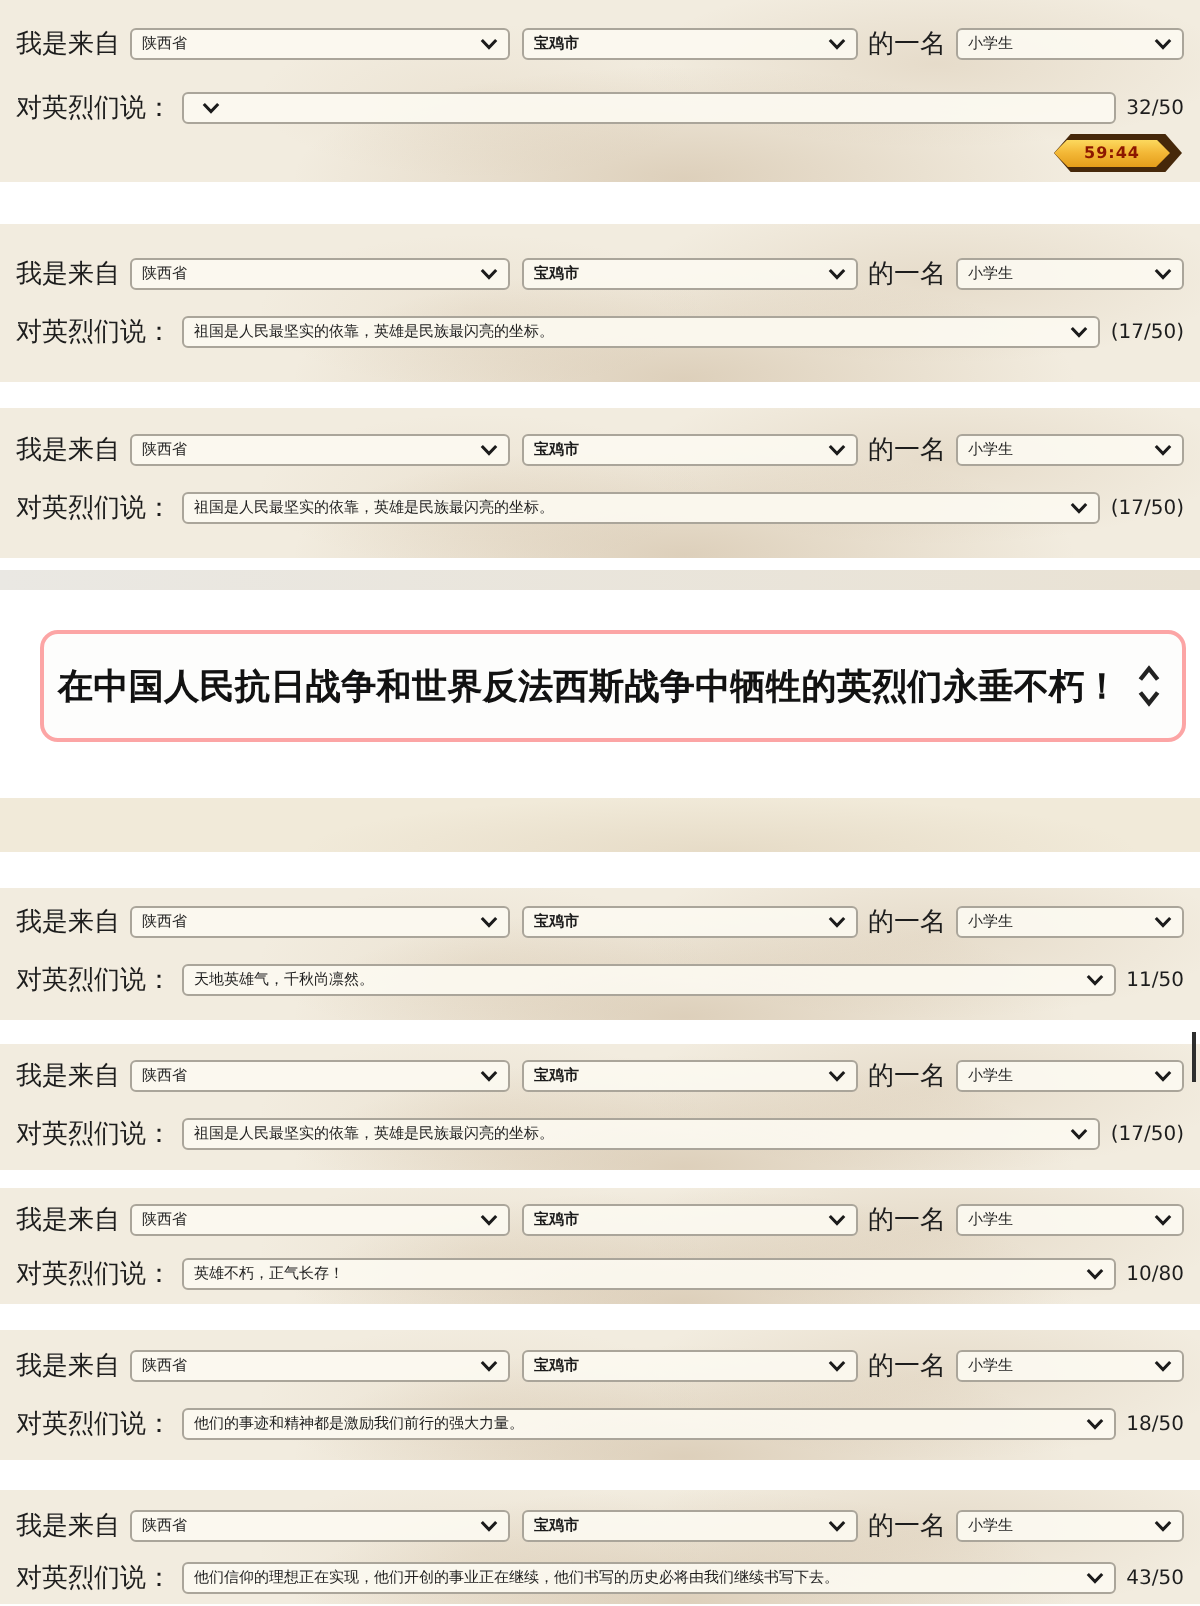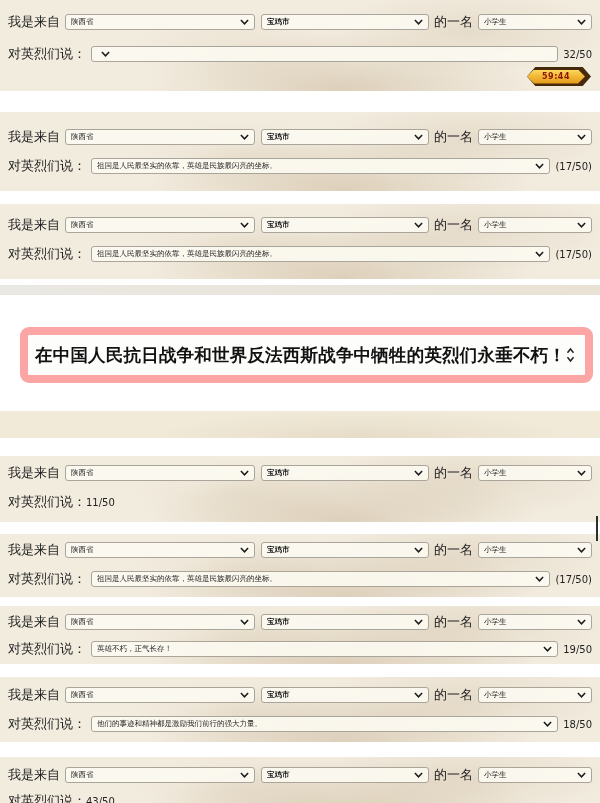--- a/index.html
+++ b/index.html
@@ -57,22 +57,22 @@
     clip-path:polygon(0 50%,12% 0,88% 0,100% 50%,88% 100%,12% 100%);
     background:linear-gradient(180deg,#fcd95e 0%,#f3b837 45%,#e39b18 100%);
     display:flex;align-items:center;justify-content:center;
   }
   .timer-text{font-size:8px;font-weight:bold;color:#8c1600;letter-spacing:0.5px;}
 
   
   .banner-strip-top{height:10px;background:linear-gradient(90deg,#eae8e3,#e9e2d4);}
   .banner-white{background:#ffffff;padding:20px 0 28px 0;}
   .banner-box{
-    box-sizing:border-box;margin:12px 7px 0 20px;height:56px;
-    border:8px solid #fca5a5;border-radius:9px;background:#fdfdfc;
+    box-sizing:border-box;margin:0 7px 0 20px;height:56px;
+    border:2px solid #fca5a5;border-radius:9px;background:#fdfdfc;
     display:flex;align-items:center;justify-content:space-between;
     padding:0 10px 0 7px;
   }
   .banner-text{font-size:17.5px;font-weight:bold;color:#121212;white-space:nowrap;letter-spacing:0.2px;}
   .spinner path{fill:none;stroke:#222;stroke-width:2;}
   .banner-strip-bottom{
     height:27px;margin-bottom:18px;
     background-color:#f1ead9;
     background-image:radial-gradient(ellipse 300px 40px at 60% 100%, rgba(167,134,93,0.15), transparent 70%);
   }
@@ -220,20 +220,26 @@
     <span class="lbl">的一名</span>
     <div class="select sel-role">
       <span class="sel-text">小学生</span>
       <svg class="chev" width="9" height="6" viewBox="0 0 10 6">
           <path d="M1 .8 L5 5 L9 .8"></path>
         </svg>
     </div>
   </div>
   <div class="row row2">
     <span class="lbl">对英烈们说：</span>
+    <div class="select sel-message">
+      <span class="sel-text">天地英雄气，千秋尚凛然。</span>
+      <svg class="chev" width="9" height="6" viewBox="0 0 10 6">
+          <path d="M1 .8 L5 5 L9 .8"></path>
+        </svg>
+    </div>
     <span class="count">11/50</span>
   </div>
 </section>
 
 <section class="paper b4">
   <div class="row row1">
     <span class="lbl">我是来自</span>
     <div class="select sel-province">
       <span class="sel-text">陕西省</span>
       <svg class="chev" width="9" height="6" viewBox="0 0 10 6">
@@ -290,21 +296,21 @@
     </div>
   </div>
   <div class="row row2">
     <span class="lbl">对英烈们说：</span>
     <div class="select sel-message">
       <span class="sel-text">英雄不朽，正气长存！</span>
       <svg class="chev" width="9" height="6" viewBox="0 0 10 6">
           <path d="M1 .8 L5 5 L9 .8"></path>
         </svg>
     </div>
-    <span class="count">19/50</span>
+    <span class="count">10/80</span>
   </div>
 </section>
 
 <section class="paper b6">
   <div class="row row1">
     <span class="lbl">我是来自</span>
     <div class="select sel-province">
       <span class="sel-text">陕西省</span>
       <svg class="chev" width="9" height="6" viewBox="0 0 10 6">
           <path d="M1 .8 L5 5 L9 .8"></path>
@@ -354,17 +360,23 @@
     <span class="lbl">的一名</span>
     <div class="select sel-role">
       <span class="sel-text">小学生</span>
       <svg class="chev" width="9" height="6" viewBox="0 0 10 6">
           <path d="M1 .8 L5 5 L9 .8"></path>
         </svg>
     </div>
   </div>
   <div class="row row2">
     <span class="lbl">对英烈们说：</span>
+    <div class="select sel-message">
+      <span class="sel-text">他们信仰的理想正在实现，他们开创的事业正在继续，他们书写的历史必将由我们继续书写下去。</span>
+      <svg class="chev" width="9" height="6" viewBox="0 0 10 6">
+          <path d="M1 .8 L5 5 L9 .8"></path>
+        </svg>
+    </div>
     <span class="count">43/50</span>
   </div>
 </section>
 
 <div class="cursor-artifact"></div>
 
 </body></html>

